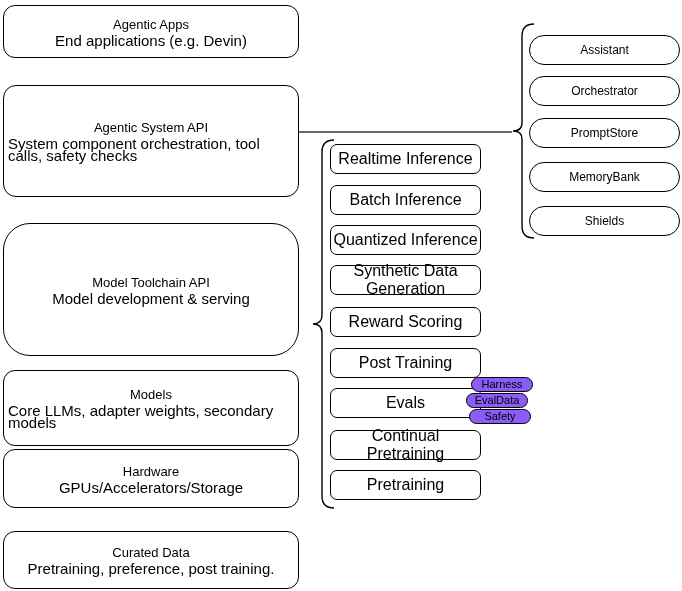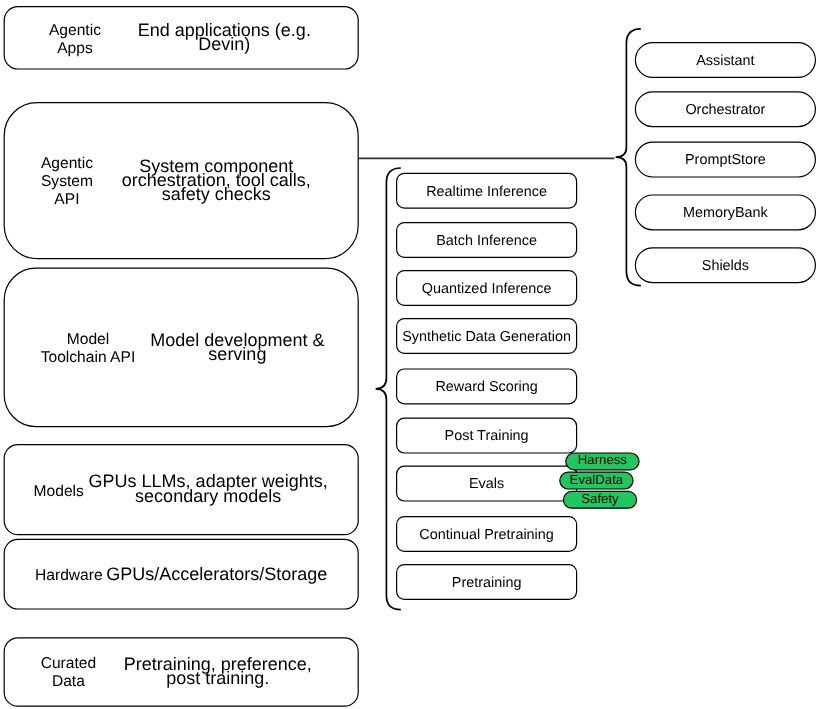--- a/index.html
+++ b/index.html
@@ -21,43 +21,43 @@
     position:absolute;
     background:#fff;
     border:1.4px solid #000;
     box-sizing:border-box;
     display:flex;
     align-items:center;
     justify-content:center;
   }
   .lbox {
     left:3px; width:296px;
-    flex-direction:row;
+    flex-direction:column;
     gap:3px;
-    text-align:center;
-    padding:0 24px;
+    text-align:left;
+    padding:0 4px;
   }
   .ltitle { font-size:13px; line-height:15px; }
   .lsub   { font-size:15px; line-height:12px; }
   .mbox {
     left:330px; width:151px; height:30px;
     border-radius:7px;
-    font-size:12px;
+    font-size:16px;
     text-align:center;
   }
   .rbox {
     left:529px; width:151px; height:30px;
     border-radius:15px;
     font-size:12px;
     text-align:center;
   }
   .tag {
     position:absolute;
     width:62px; height:15px;
-    background:#22c55e;
+    background:#8b5cf6;
     border:1.3px solid #000;
     border-radius:8px;
     box-sizing:border-box;
     display:flex;
     align-items:center;
     justify-content:center;
     font-size:11px;
     line-height:11px;
     z-index:5;
   }
@@ -74,33 +74,33 @@
     <path d="M 334 140 Q 322 140 322 152 L 322 315 Q 322 324 313 324 Q 322 324 322 333 L 322 496 Q 322 508 334 508" stroke="#000000" stroke-width="1.4" fill="none"></path>
 
     <path d="M 534 24 Q 522 24 522 36 L 522 123 Q 522 131 513 131 Q 522 131 522 139 L 522 226 Q 522 238 534 238" stroke="#000000" stroke-width="1.4" fill="none"></path>
   </svg>
 
   <div class="node lbox" style="top:5px;height:53px;border-radius:12px">
     <div class="ltitle">Agentic Apps</div>
     <div class="lsub">End applications (e.g. Devin)</div>
   </div>
 
-  <div class="node lbox" style="top:85px;height:131px;border-radius:28px">
+  <div class="node lbox" style="top:85px;height:112px;border-radius:13px">
     <div class="ltitle">Agentic System API</div>
     <div class="lsub">System component orchestration, tool calls, safety checks</div>
   </div>
 
   <div class="node lbox" style="top:223px;height:133px;border-radius:27px">
     <div class="ltitle">Model Toolchain API</div>
     <div class="lsub">Model development &amp; serving</div>
   </div>
 
   <div class="node lbox" style="top:370px;height:76px;border-radius:12px">
     <div class="ltitle">Models</div>
-    <div class="lsub">GPUs LLMs, adapter weights, secondary models</div>
+    <div class="lsub">Core LLMs, adapter weights, secondary models</div>
   </div>
 
   <div class="node lbox" style="top:531px;height:58px;border-radius:12px">
     <div class="ltitle">Curated Data</div>
     <div class="lsub">Pretraining, preference, post training.</div>
   </div>
 
   <div class="node lbox" style="top:449px;height:59px;border-radius:12px">
     <div class="ltitle">Hardware</div>
     <div class="lsub">GPUs/Accelerators/Storage</div>

